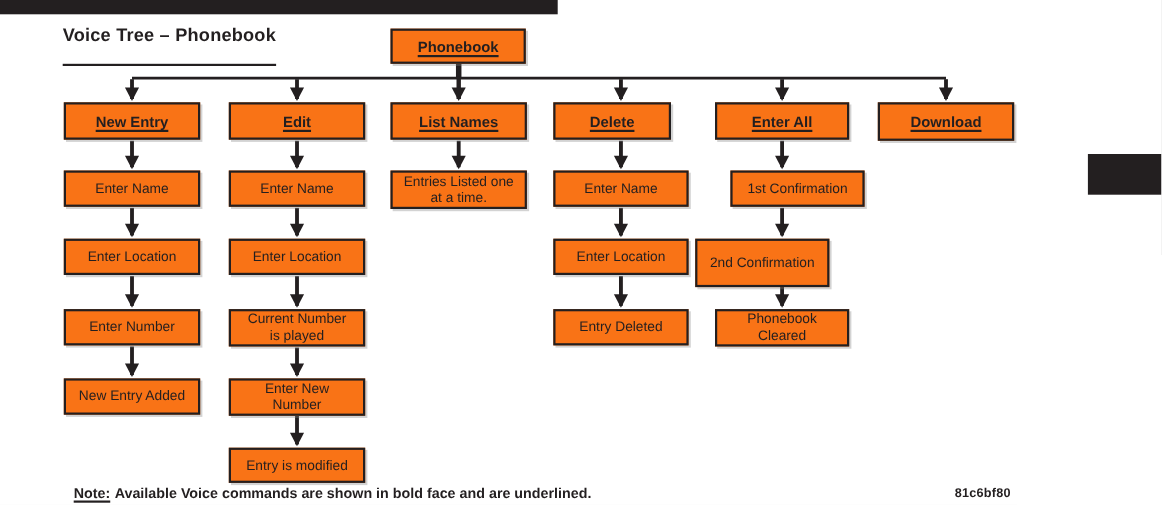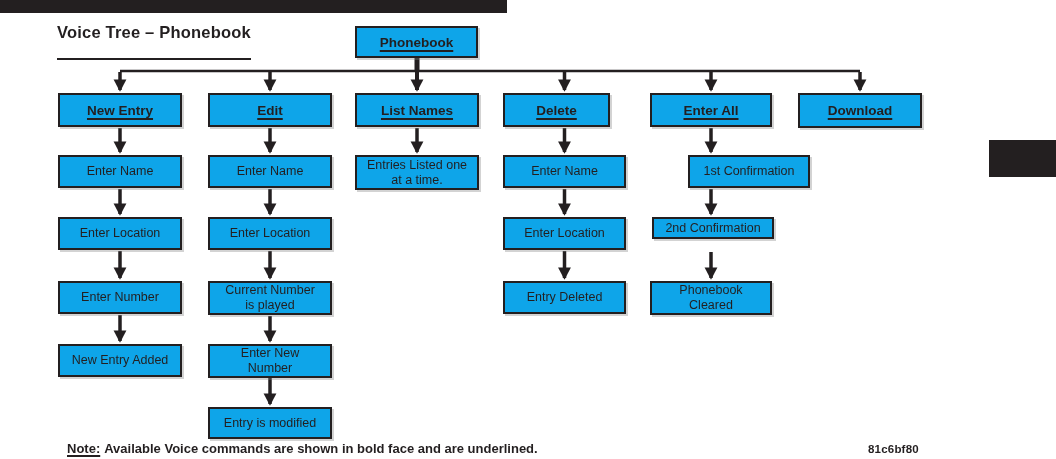--- a/index.html
+++ b/index.html
@@ -9,21 +9,21 @@
     color:#231f20;
   }
   .blackbar{position:absolute;background:#231f20;}
   #title{
     position:absolute;left:57px;top:23px;font-size:16.5px;font-weight:bold;
     letter-spacing:.2px;
   }
   #title .u{border-bottom:2.5px solid #231f20;padding-bottom:16px;display:inline-block;}
   svg.connectors{position:absolute;left:0;top:0;pointer-events:none;}
   .box{
-    position:absolute;background:#0ea5e9;border:2px solid #231f20;box-sizing:border-box;
+    position:absolute;background:#f97316;border:2px solid #231f20;box-sizing:border-box;
     display:flex;align-items:center;justify-content:center;text-align:center;
     font-size:12.5px;line-height:15px;
     box-shadow:2px 2px 0 rgba(130,130,130,.35);
   }
   .box span{white-space:pre-line;}
   .box.hdr{font-weight:bold;font-size:13.5px;}
   .box.hdr .u, #root .u{
     text-decoration:underline;
     text-decoration-thickness:1.5px;
     text-underline-offset:2.5px;
@@ -149,24 +149,24 @@
   <div class="box" style="left:503px;top:217px;width:123px;height:33px">
     <span>Enter Location</span>
     </div>
   <div class="box" style="left:503px;top:281px;width:123px;height:33px">
     <span>Entry Deleted</span>
     </div>
 
   <div class="box hdr" style="left:650px;top:93px;width:122px;height:34px">
     <span class="u">Enter All</span>
     </div>
-  <div class="box" style="left:688px;top:155px;width:122px;height:33px">
+  <div class="box" style="left:664px;top:155px;width:122px;height:33px">
     <span>1st Confirmation</span>
     </div>
-  <div class="box" style="left:652px;top:217px;width:122px;height:22px">
+  <div class="box" style="left:632px;top:217px;width:122px;height:44px">
     <span>2nd Confirmation</span>
     </div>
   <div class="box" style="left:650px;top:281px;width:122px;height:34px">
     <span>Phonebook
 Cleared</span>
     </div>
 
   <div class="box hdr" style="left:798px;top:93px;width:124px;height:35px">
     <span class="u">Download</span>
     </div>

